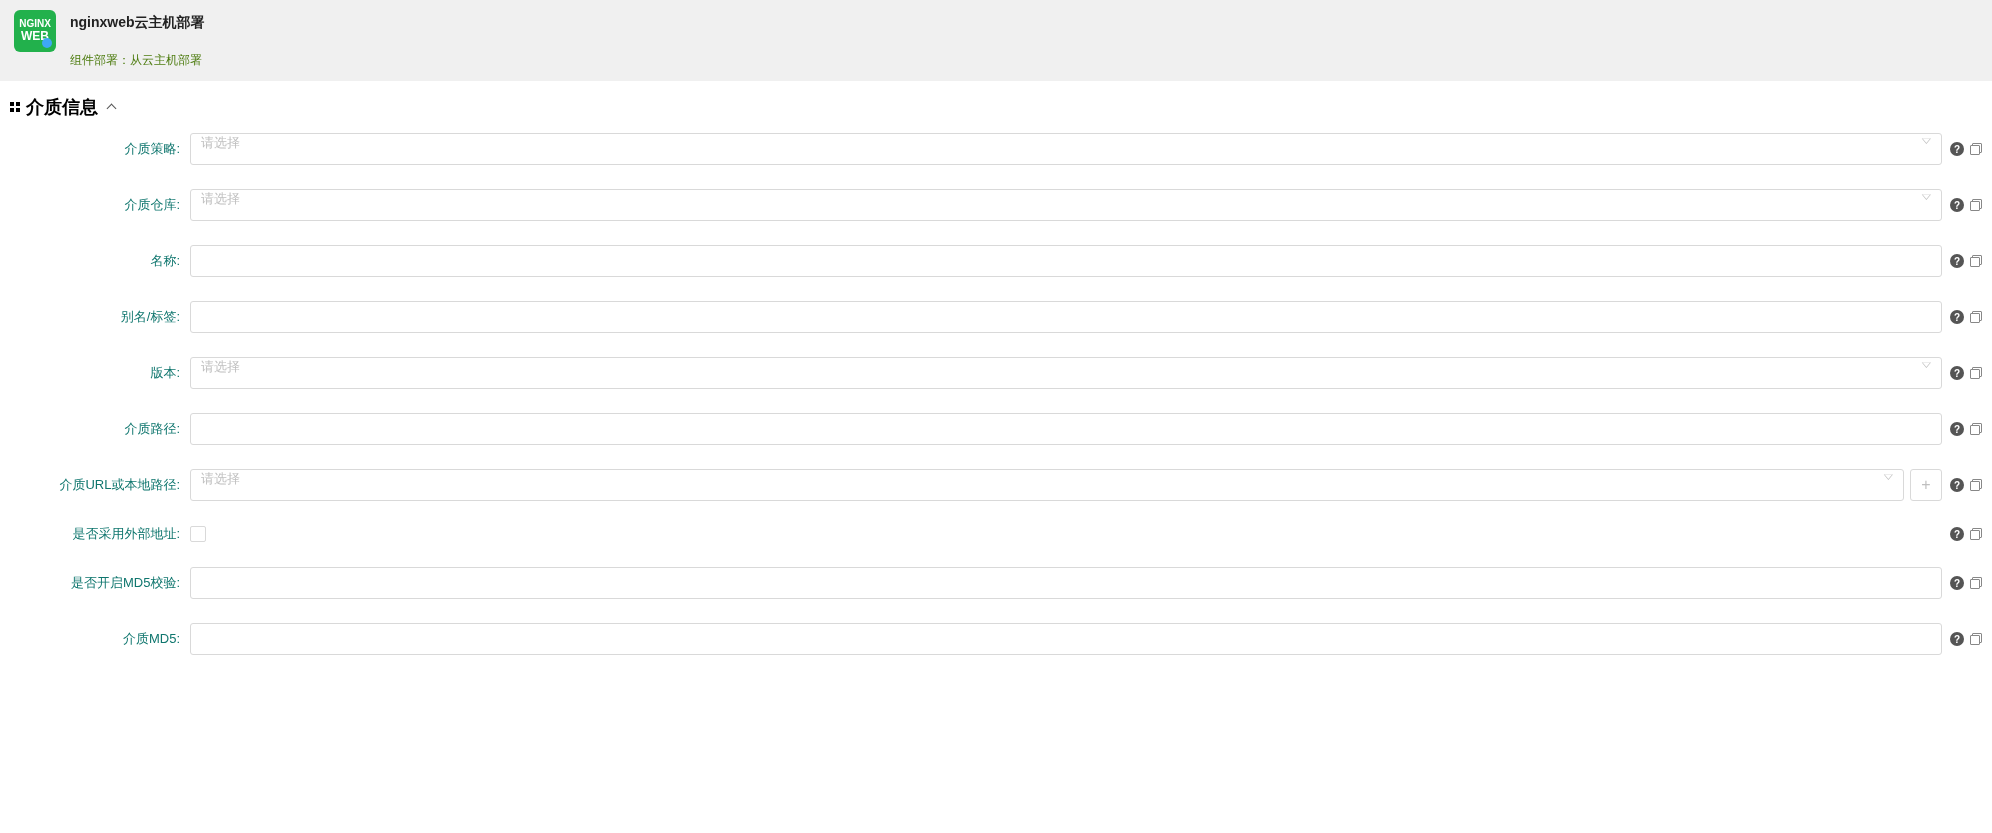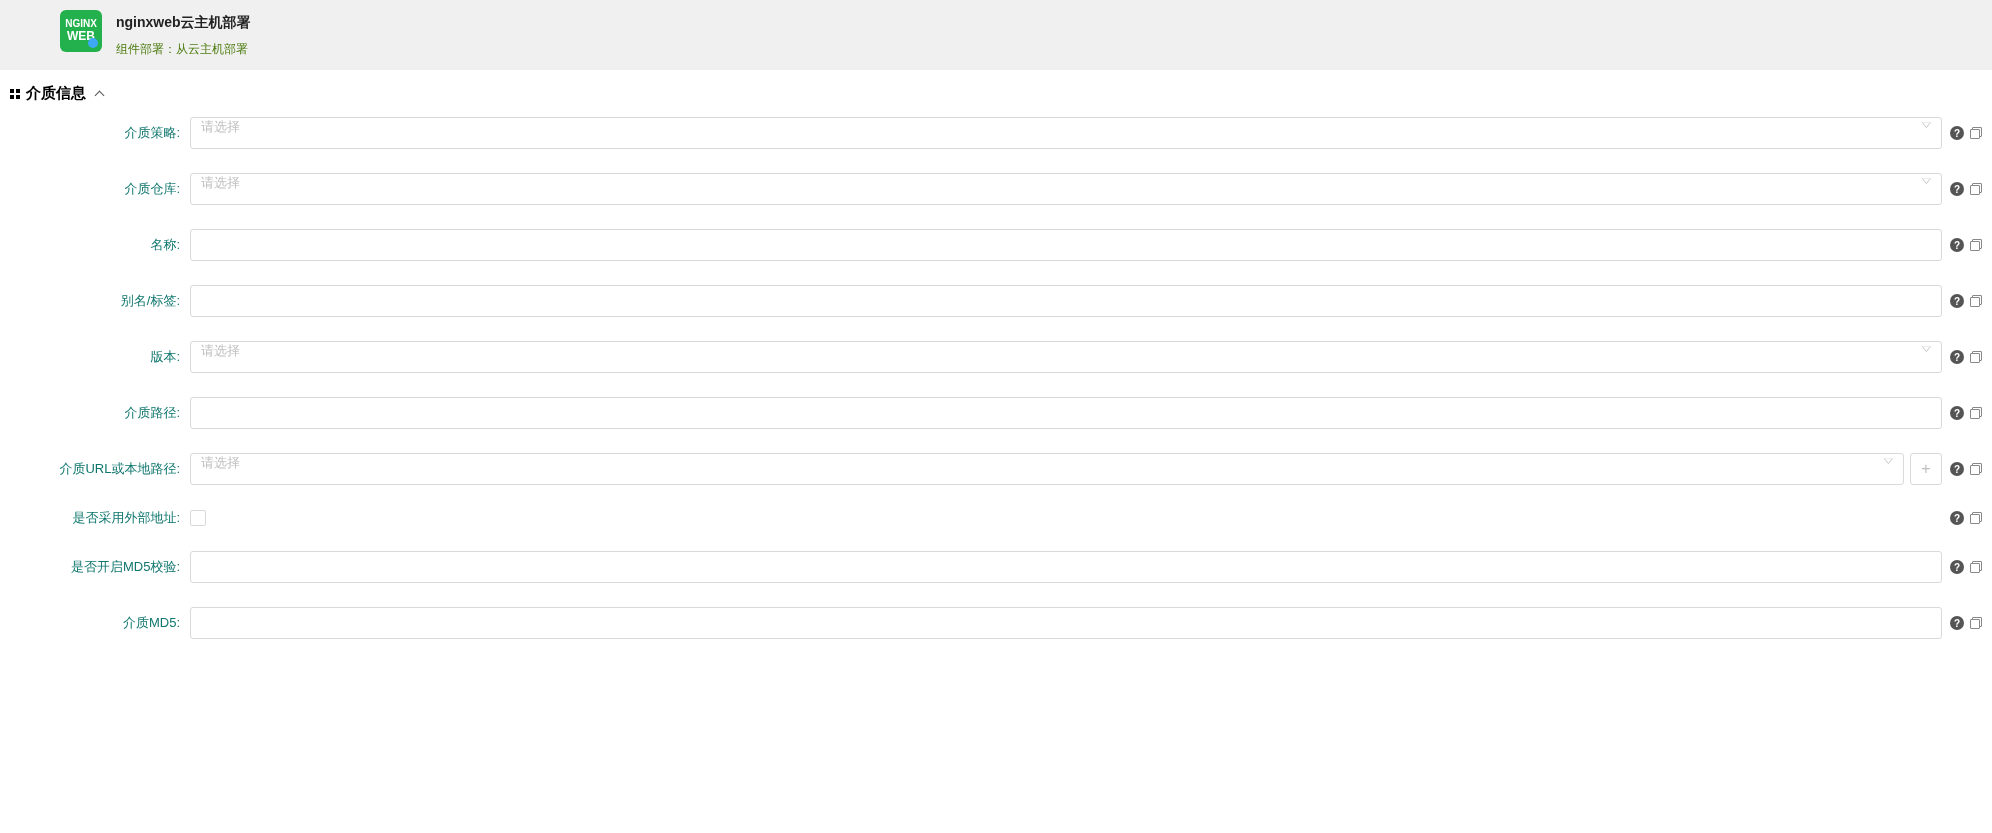--- a/index.html
+++ b/index.html
@@ -28,54 +28,53 @@
       display: flex;
       flex-direction: column;
       align-items: center;
       justify-content: center;
       color: #fff;
       font-weight: 700;
       font-size: 9px;
       line-height: 1.05;
       position: relative;
       flex-shrink: 0;
-      margin-left: 46px;
     }
     .app-icon .t1 { font-size: 10px; }
     .app-icon .t2 { font-size: 12px; }
     .app-icon .dot {
       position: absolute;
       right: 4px;
       bottom: 4px;
       width: 10px;
       height: 10px;
       background: #3ea8f4;
       border-radius: 50%;
     }
     .header-texts {
       display: flex;
       flex-direction: column;
-      gap: 9px;
+      gap: 20px;
       padding-top: 4px;
     }
     .header-title {
       font-size: 14px;
       font-weight: 600;
       color: #222;
     }
     .header-sub {
       font-size: 12px;
       color: #4d7c0f;
     }
     .section-head {
       display: flex;
       align-items: center;
       gap: 6px;
       padding: 14px 10px 10px;
-      font-size: 15px;
+      font-size: 18px;
       font-weight: 600;
       color: #000;
       text-align: center;
     }
     .grid-icon {
       width: 10px;
       height: 10px;
       display: inline-block;
       background:
         linear-gradient(#000,#000) 0 0/4px 4px no-repeat,

